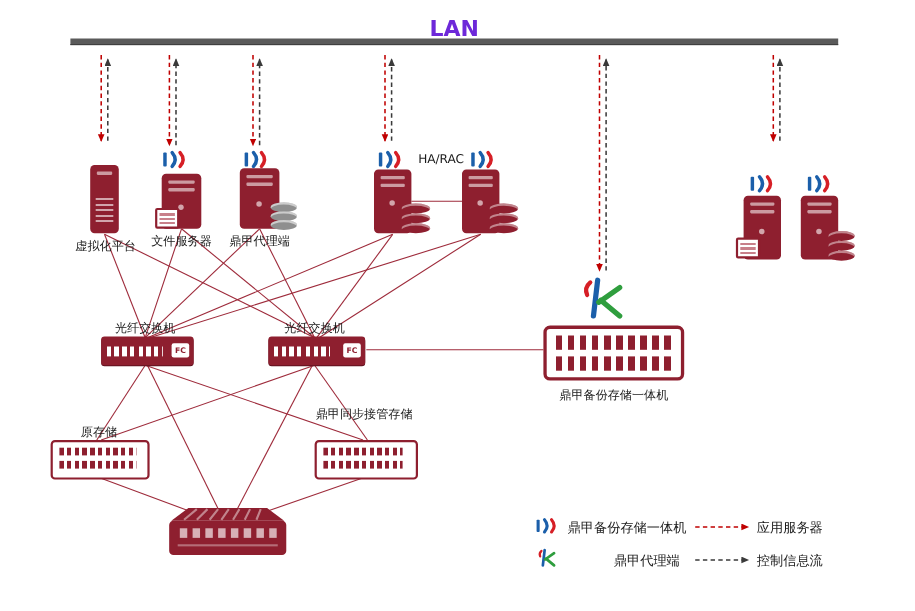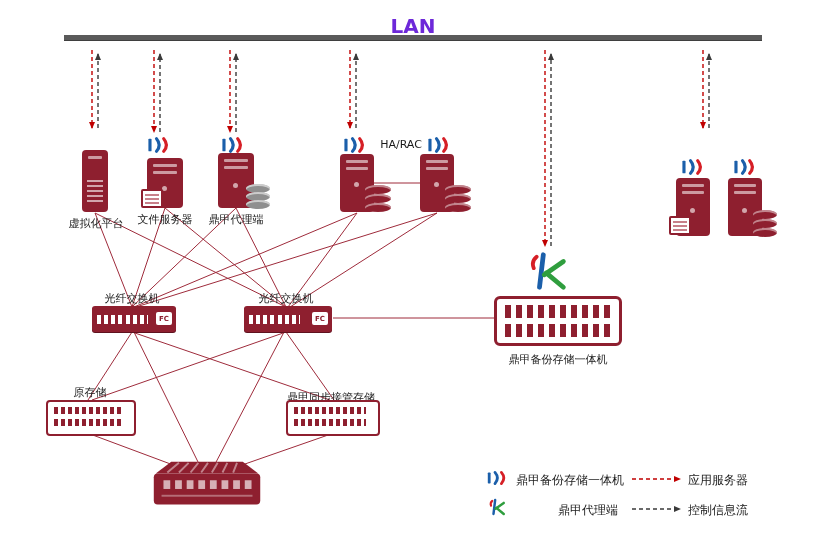--- a/index.html
+++ b/index.html
@@ -220,21 +220,21 @@
     <div class="prow" style="top:25px;"></div>
   </div>
   <div class="lbl" style="left:476px;top:352px;width:164px;">鼎甲备份存储一体机</div>
 
   <div class="lbl" style="left:54px;top:385px;width:72px;">原存储</div>
   <div class="rack" style="left:46px;top:400px;width:86px;height:32px;">
     <div class="drow" style="left:6px;right:10px;top:5px;"></div>
     <div class="drow" style="left:6px;right:10px;top:17px;"></div>
   </div>
 
-  <div class="lbl" style="left:259px;top:390px;width:144px;">鼎甲同步接管存储</div>
+  <div class="lbl" style="left:259px;top:369px;width:144px;">鼎甲同步接管存储</div>
   <div class="rack" style="left:286px;top:400px;width:90px;height:32px;">
     <div class="drow" style="left:6px;right:12px;top:5px;"></div>
     <div class="drow" style="left:6px;right:12px;top:17px;"></div>
   </div>
 
   <svg class="abs" style="left:140px;top:458px;" width="135" height="60" viewBox="0 0 135 62">
     <polygon points="30,4 104,4 120,16 14,16" fill="#8E1F2F"></polygon>
     <path d="M38,5 L26,15 M48,5 L38,15 M58,5 L50,15 M68,5 L61,15 M78,5 L72,15 M88,5 L83,15 M98,5 L94,15" stroke="rgba(255,255,255,.45)" stroke-width="2" fill="none"></path>
     <rect x="12" y="16" width="110" height="32" rx="4" fill="#8E1F2F"></rect>
     <g fill="rgba(255,255,255,.65)">

